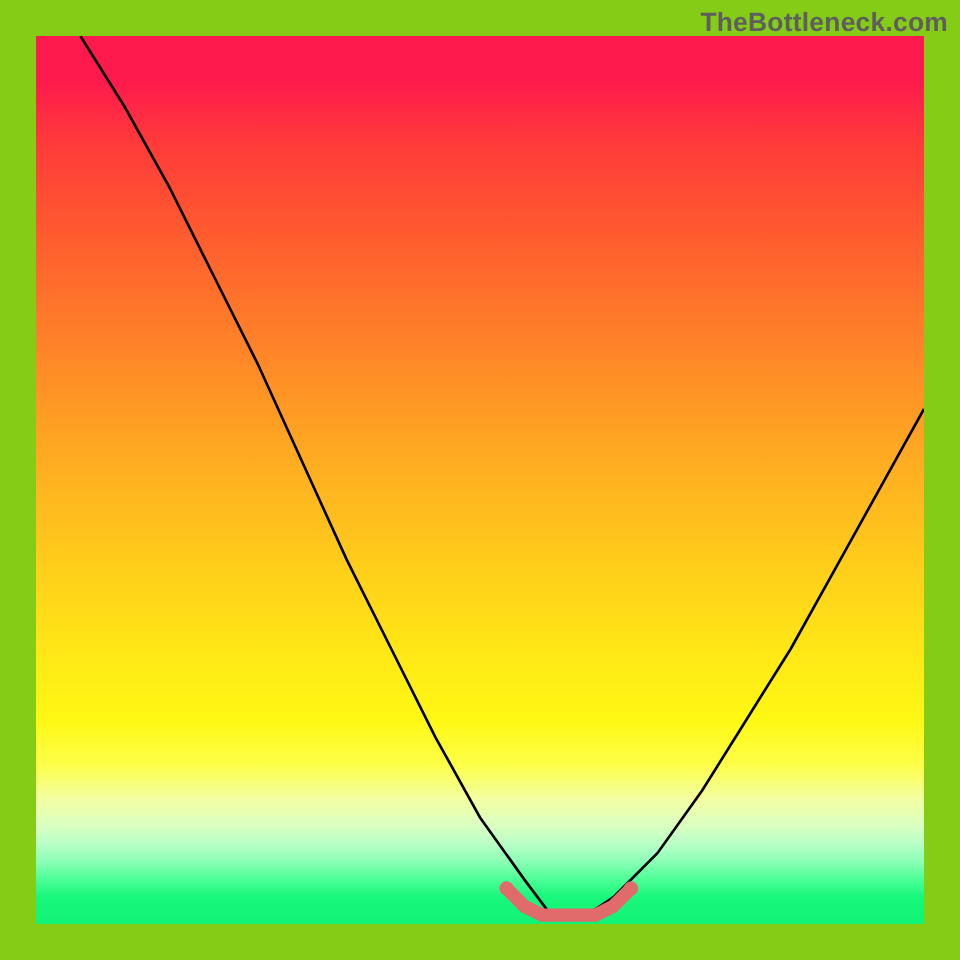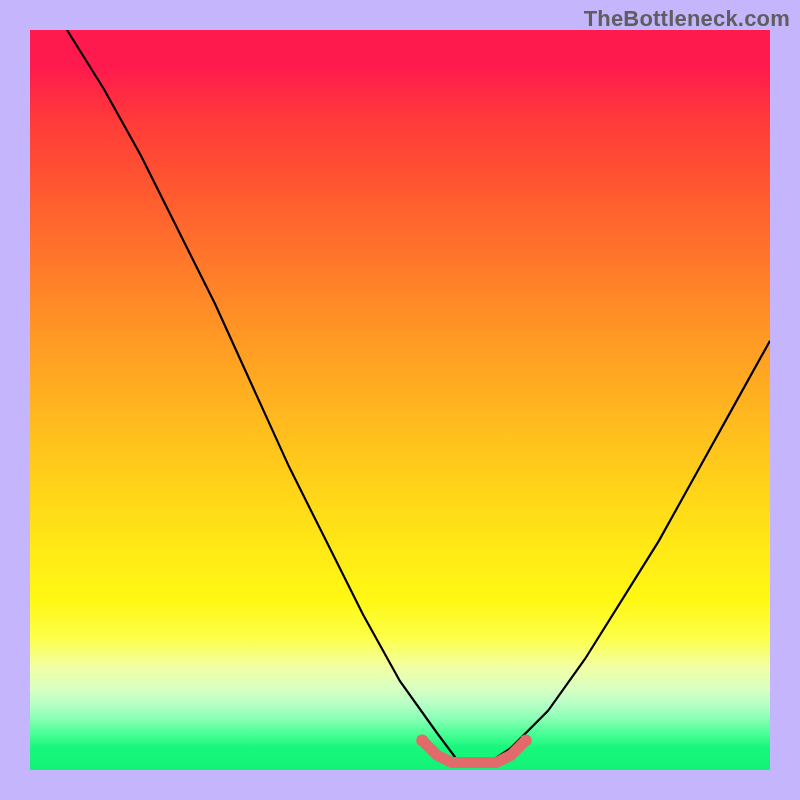--- a/index.html
+++ b/index.html
@@ -8,21 +8,21 @@
     width: 800px;
     height: 800px;
     background: #000;
     overflow: hidden;
     font-family: Arial, Helvetica, sans-serif;
   }
   .frame {
     position: relative;
     width: 800px;
     height: 800px;
-    background: #c4b5fd;
+    background: #84cc16;
   }
   .watermark {
     position: absolute;
     top: 6px;
     right: 10px;
     font-size: 22px;
     font-weight: 600;
     color: #5e5e5e;
     letter-spacing: 0.2px;
     z-index: 10;

